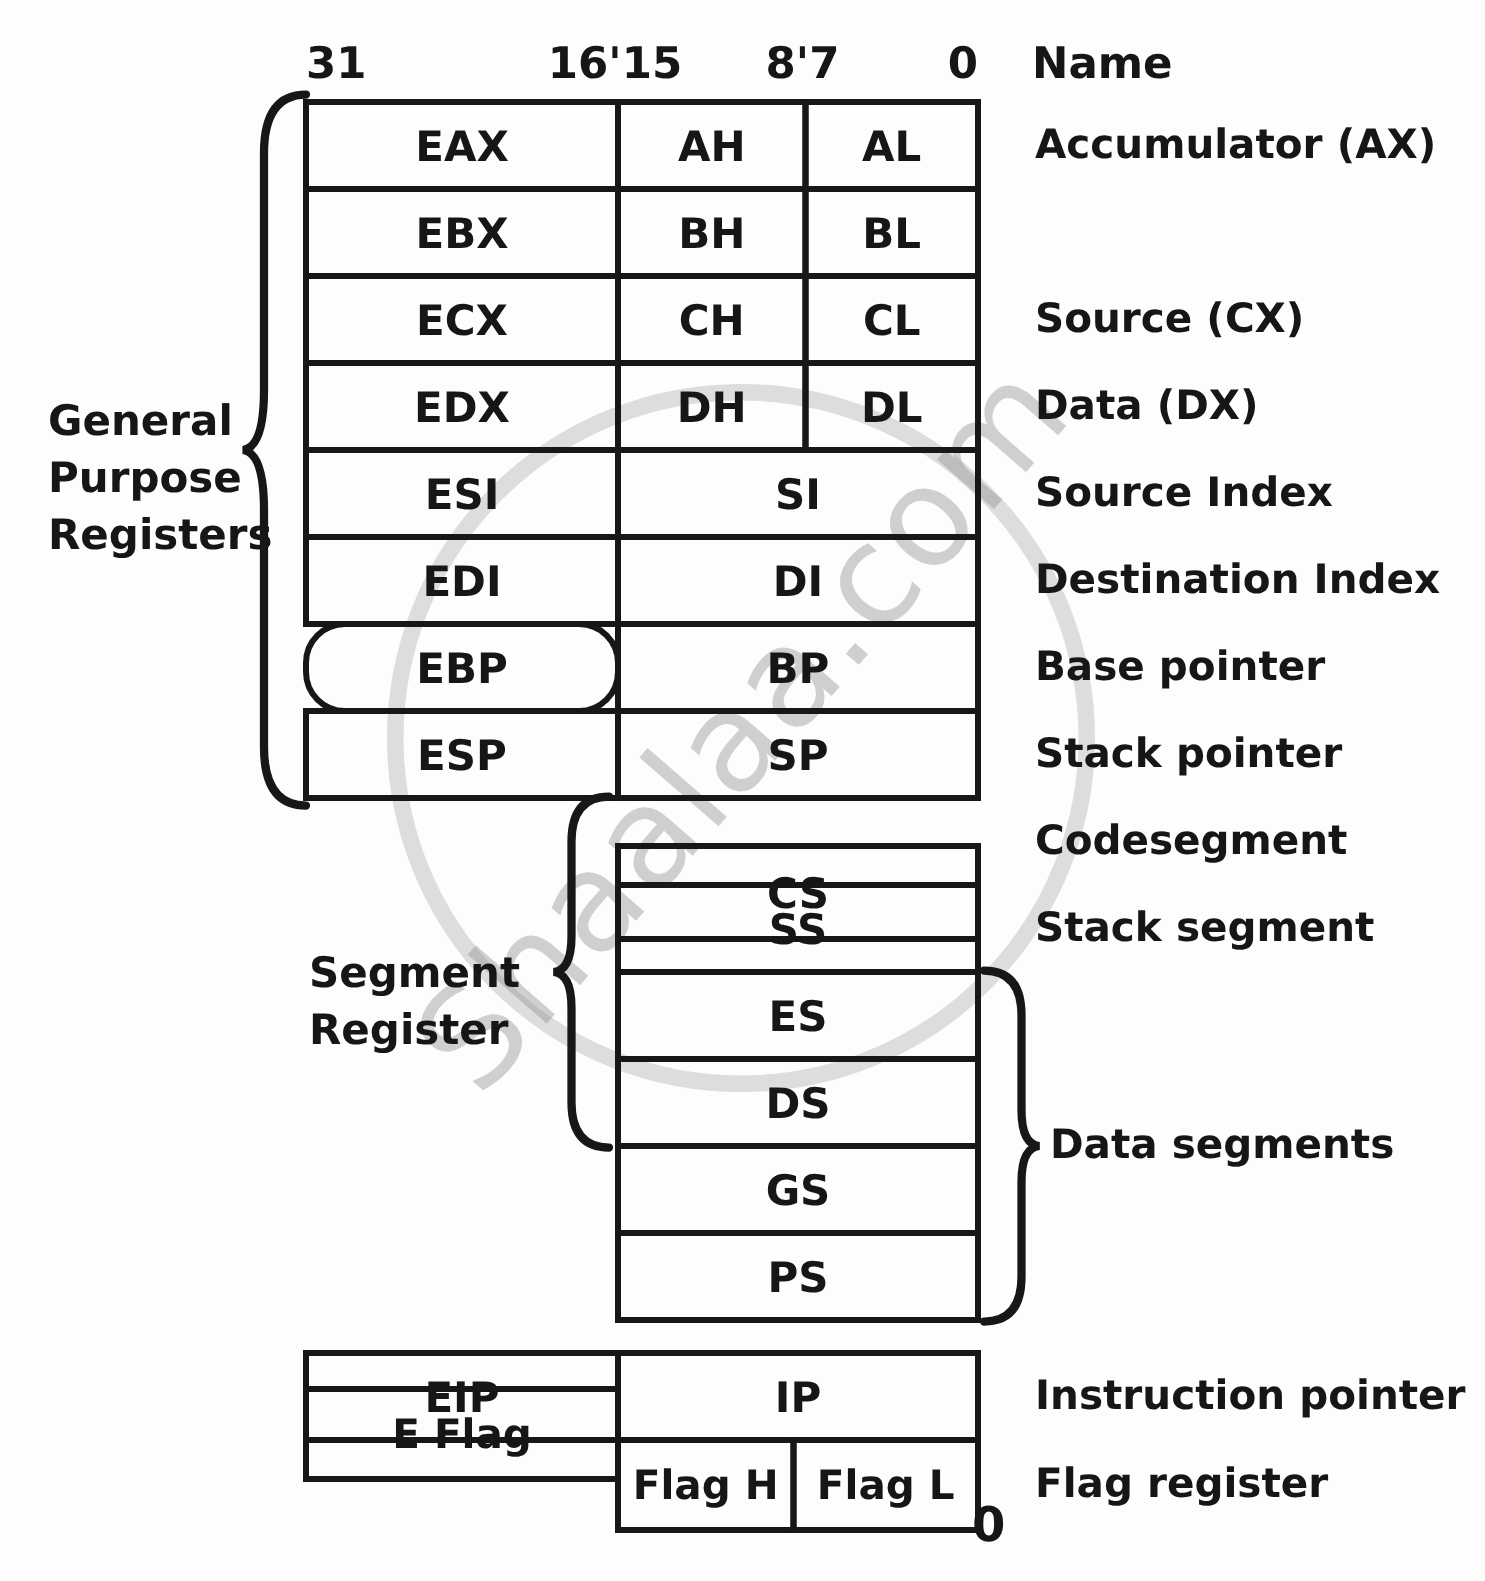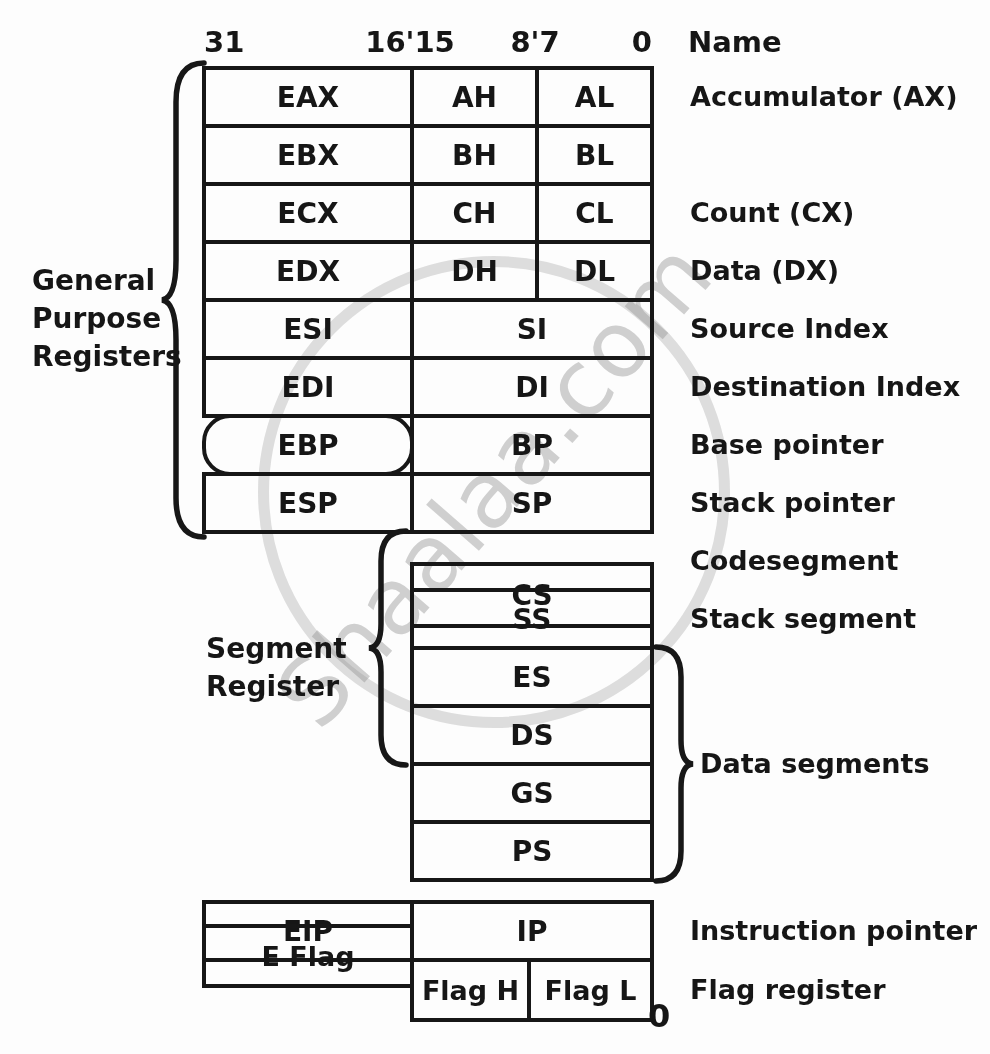--- a/index.html
+++ b/index.html
@@ -100,21 +100,21 @@
   <div class="cell" style="left:202px;top:900px;width:212px;height:62px;">EIP</div>
   <div class="cell" style="left:410px;top:900px;width:244px;height:62px;">IP</div>
 
   <div class="cell small" style="left:202px;top:924px;width:212px;height:64px;">E Flag</div>
   <div class="cell small" style="left:410px;top:958px;width:121px;height:64px;">Flag H</div>
   <div class="cell small" style="left:527px;top:958px;width:127px;height:64px;">Flag L</div>
 
   <div class="bzero">0</div>
 
   <div class="rlabel" style="left:690px;top:81px;">Accumulator (AX)</div>
-  <div class="rlabel" style="left:690px;top:197px;">Count (CX)</div>
+  <div class="rlabel" style="left:690px;top:197px;">Source (CX)</div>
   <div class="rlabel" style="left:690px;top:255px;">Data (DX)</div>
   <div class="rlabel" style="left:690px;top:313px;">Source Index</div>
   <div class="rlabel" style="left:690px;top:371px;">Destination Index</div>
   <div class="rlabel" style="left:690px;top:429px;">Base pointer</div>
   <div class="rlabel" style="left:690px;top:487px;">Stack pointer</div>
   <div class="rlabel" style="left:690px;top:545px;">Codesegment</div>
   <div class="rlabel" style="left:690px;top:603px;">Stack segment</div>
   <div class="rlabel" style="left:700px;top:748px;">Data segments</div>
   <div class="rlabel" style="left:690px;top:915px;">Instruction pointer</div>
   <div class="rlabel" style="left:690px;top:974px;">Flag register</div>

